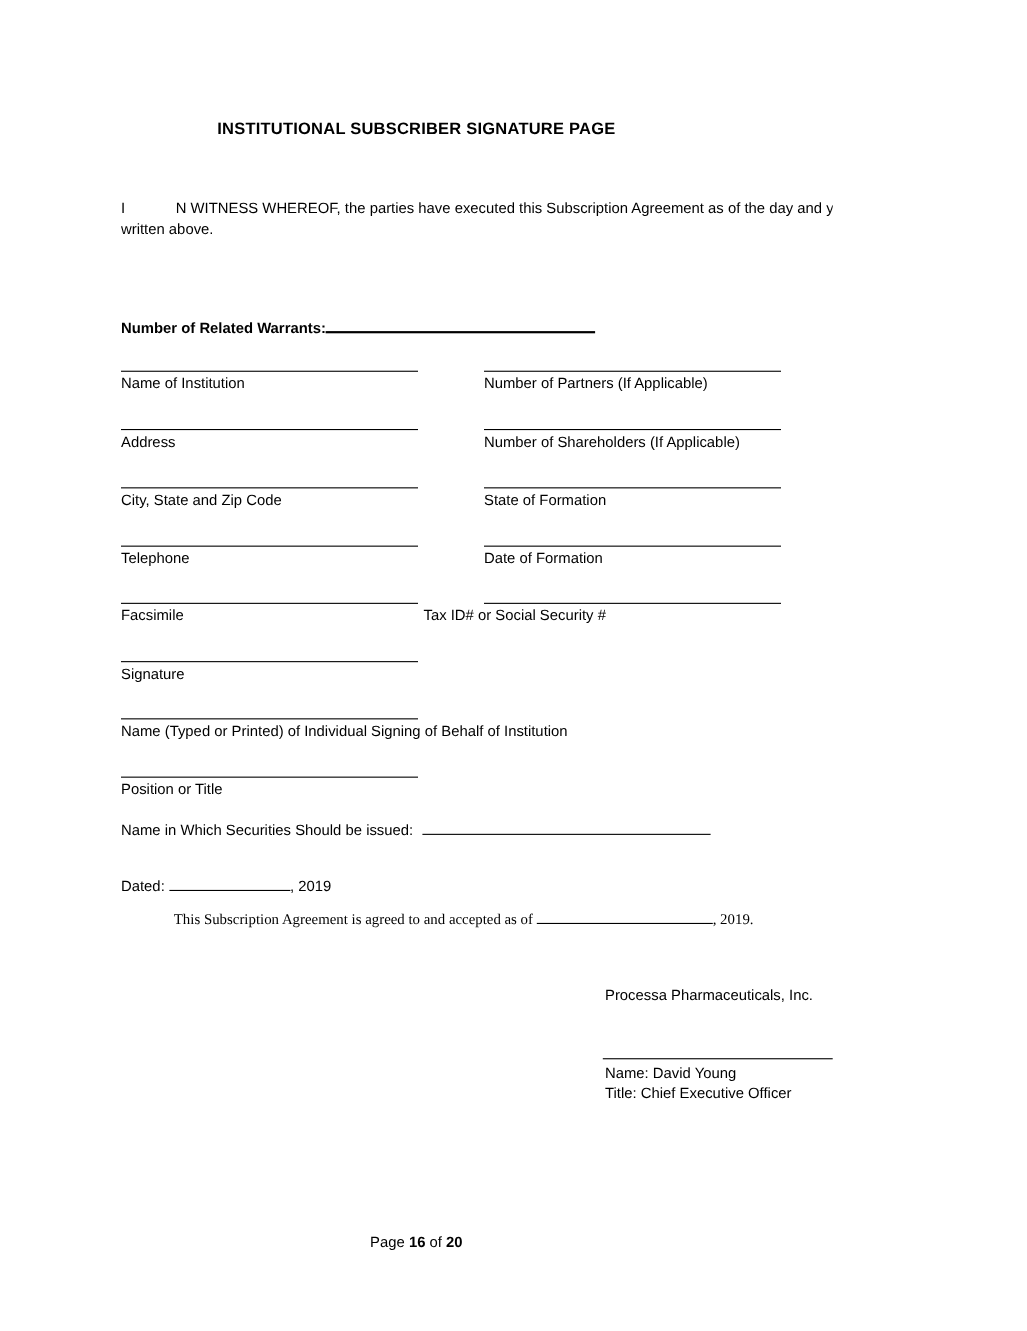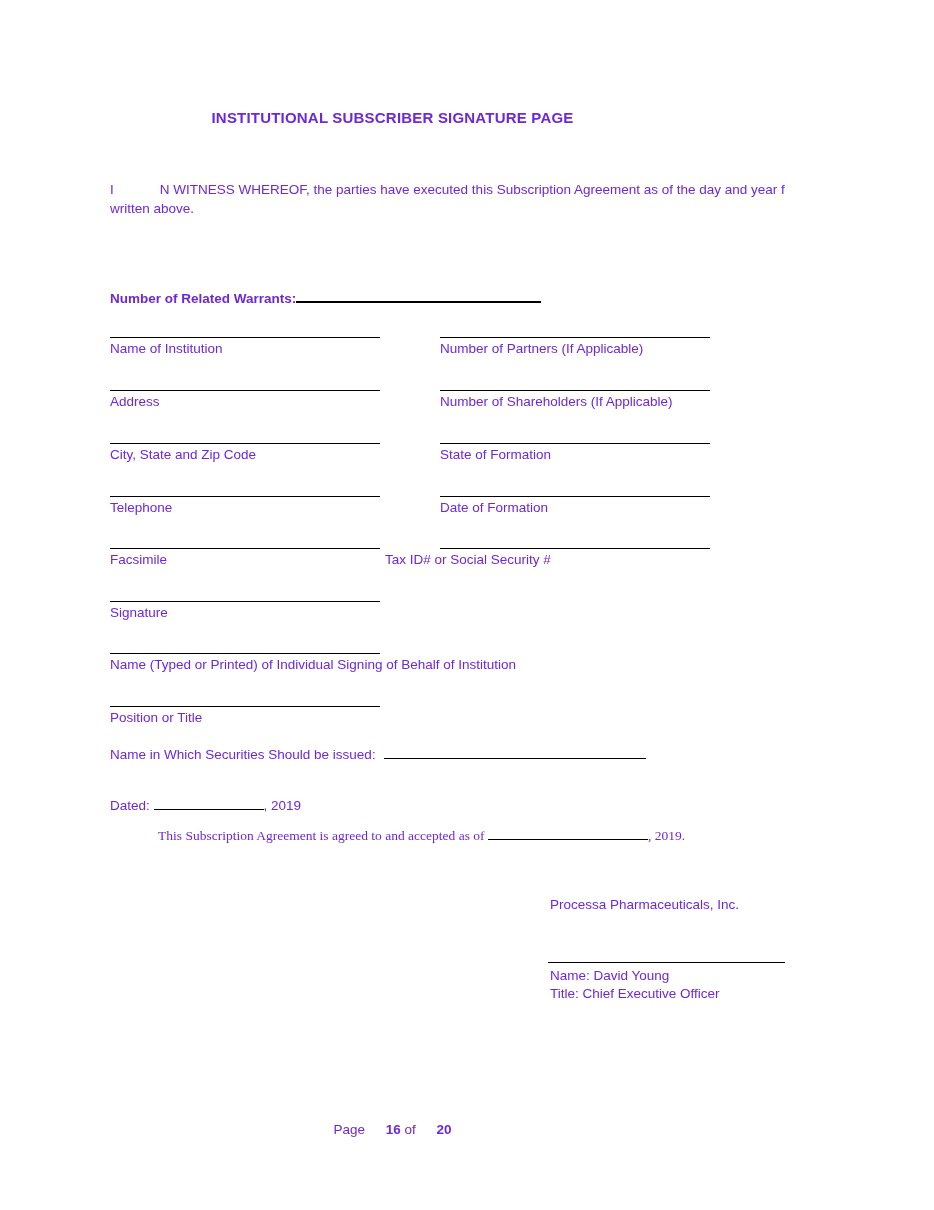--- a/index.html
+++ b/index.html
@@ -7,23 +7,22 @@
     padding: 0;
     background: #ffffff;
   }
   .page {
     position: relative;
     width: 757px;
     height: 1210px;
     background: #ffffff;
     font-family: "Liberation Sans", "DejaVu Sans", sans-serif;
     font-size: 13.5px;
-    color: #6d28d9;
+    color: #000000;
     overflow: hidden;
-    padding-left: 28px;
   }
   .abs { position: absolute; }
 
   .doc-title {
     top: 109px;
     left: 0;
     right: 0;
     text-align: center;
     font-weight: bold;
     font-size: 15px;
@@ -106,21 +105,21 @@
   }
   .signer-name  { top: 968px; left: 550px; }
   .signer-title { top: 986px; left: 550px; }
 
   .footer {
     top: 1122px;
     left: 0;
     right: 0;
     text-align: center;
   }
-  .footer .b { font-weight: bold; margin-left: 17px; }
+  .footer .b { font-weight: bold; }
 </style>
 </head>
 <body>
 
 <div class="page">
 
   <div class="abs doc-title">INSTITUTIONAL SUBSCRIBER SIGNATURE PAGE</div>
 
   <div class="abs witness-para">
     <span>I</span><span class="tab-gap"></span><span>N WITNESS WHEREOF, the parties have executed this Subscription Agreement as of the day and year first written above.</span>

